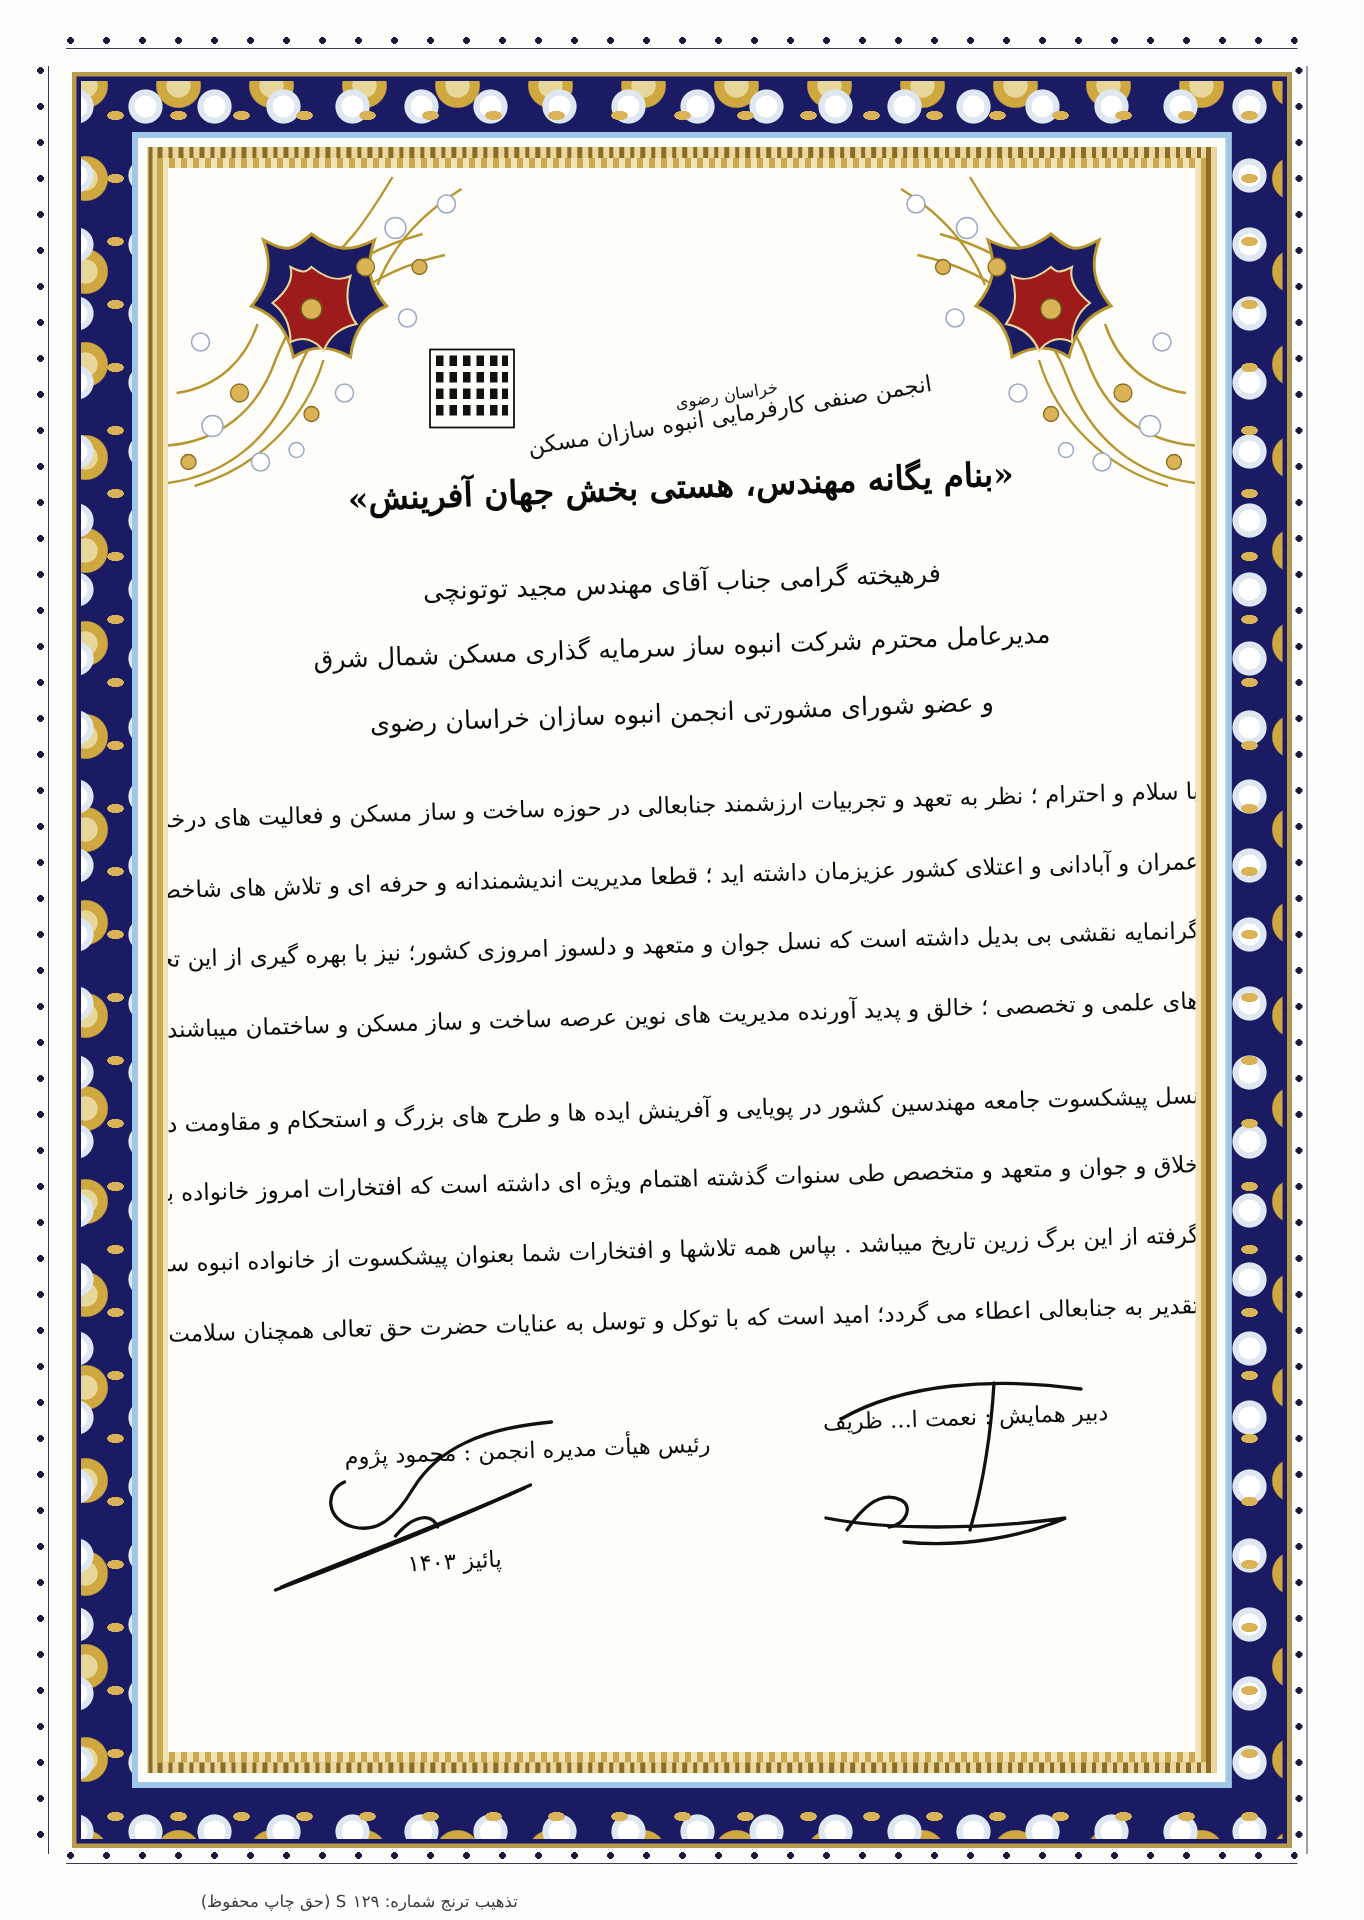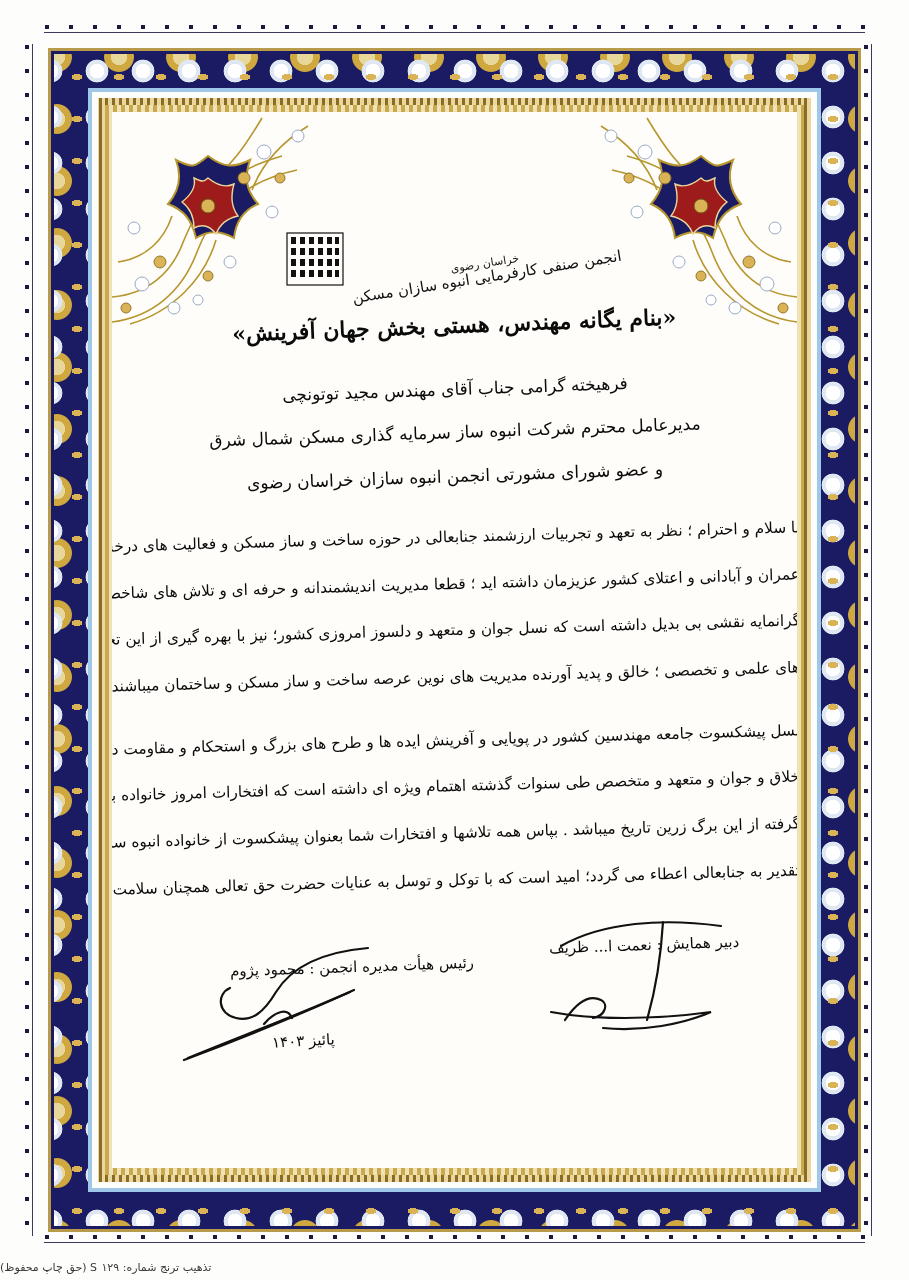--- a/index.html
+++ b/index.html
@@ -137,21 +137,21 @@
   .sig-left{left:118px;top:36px;}
   .date{
     position:absolute;left:160px;top:110px;font-size:15px;color:#0a0a0a;
     font-family:"DejaVu Serif","Liberation Serif",serif;transform:rotate(-3deg);
   }
   .scribble{position:absolute;pointer-events:none;}
   .scr-right{right:24px;top:-6px;width:230px;height:130px;}
   .scr-left{left:60px;top:24px;width:220px;height:120px;}
 
   .footer{
-    position:absolute;bottom:6px;left:0;right:0;text-align:left;
+    position:absolute;bottom:6px;left:0;right:0;text-align:center;
     font-size:11px;color:#3a3a3a;letter-spacing:.5px;
     font-family:"DejaVu Sans","Liberation Sans",sans-serif;
   }
   .footer .inner{padding-right:430px;}
 </style>
 </head>
 <body>
 
 <div class="page">
 

